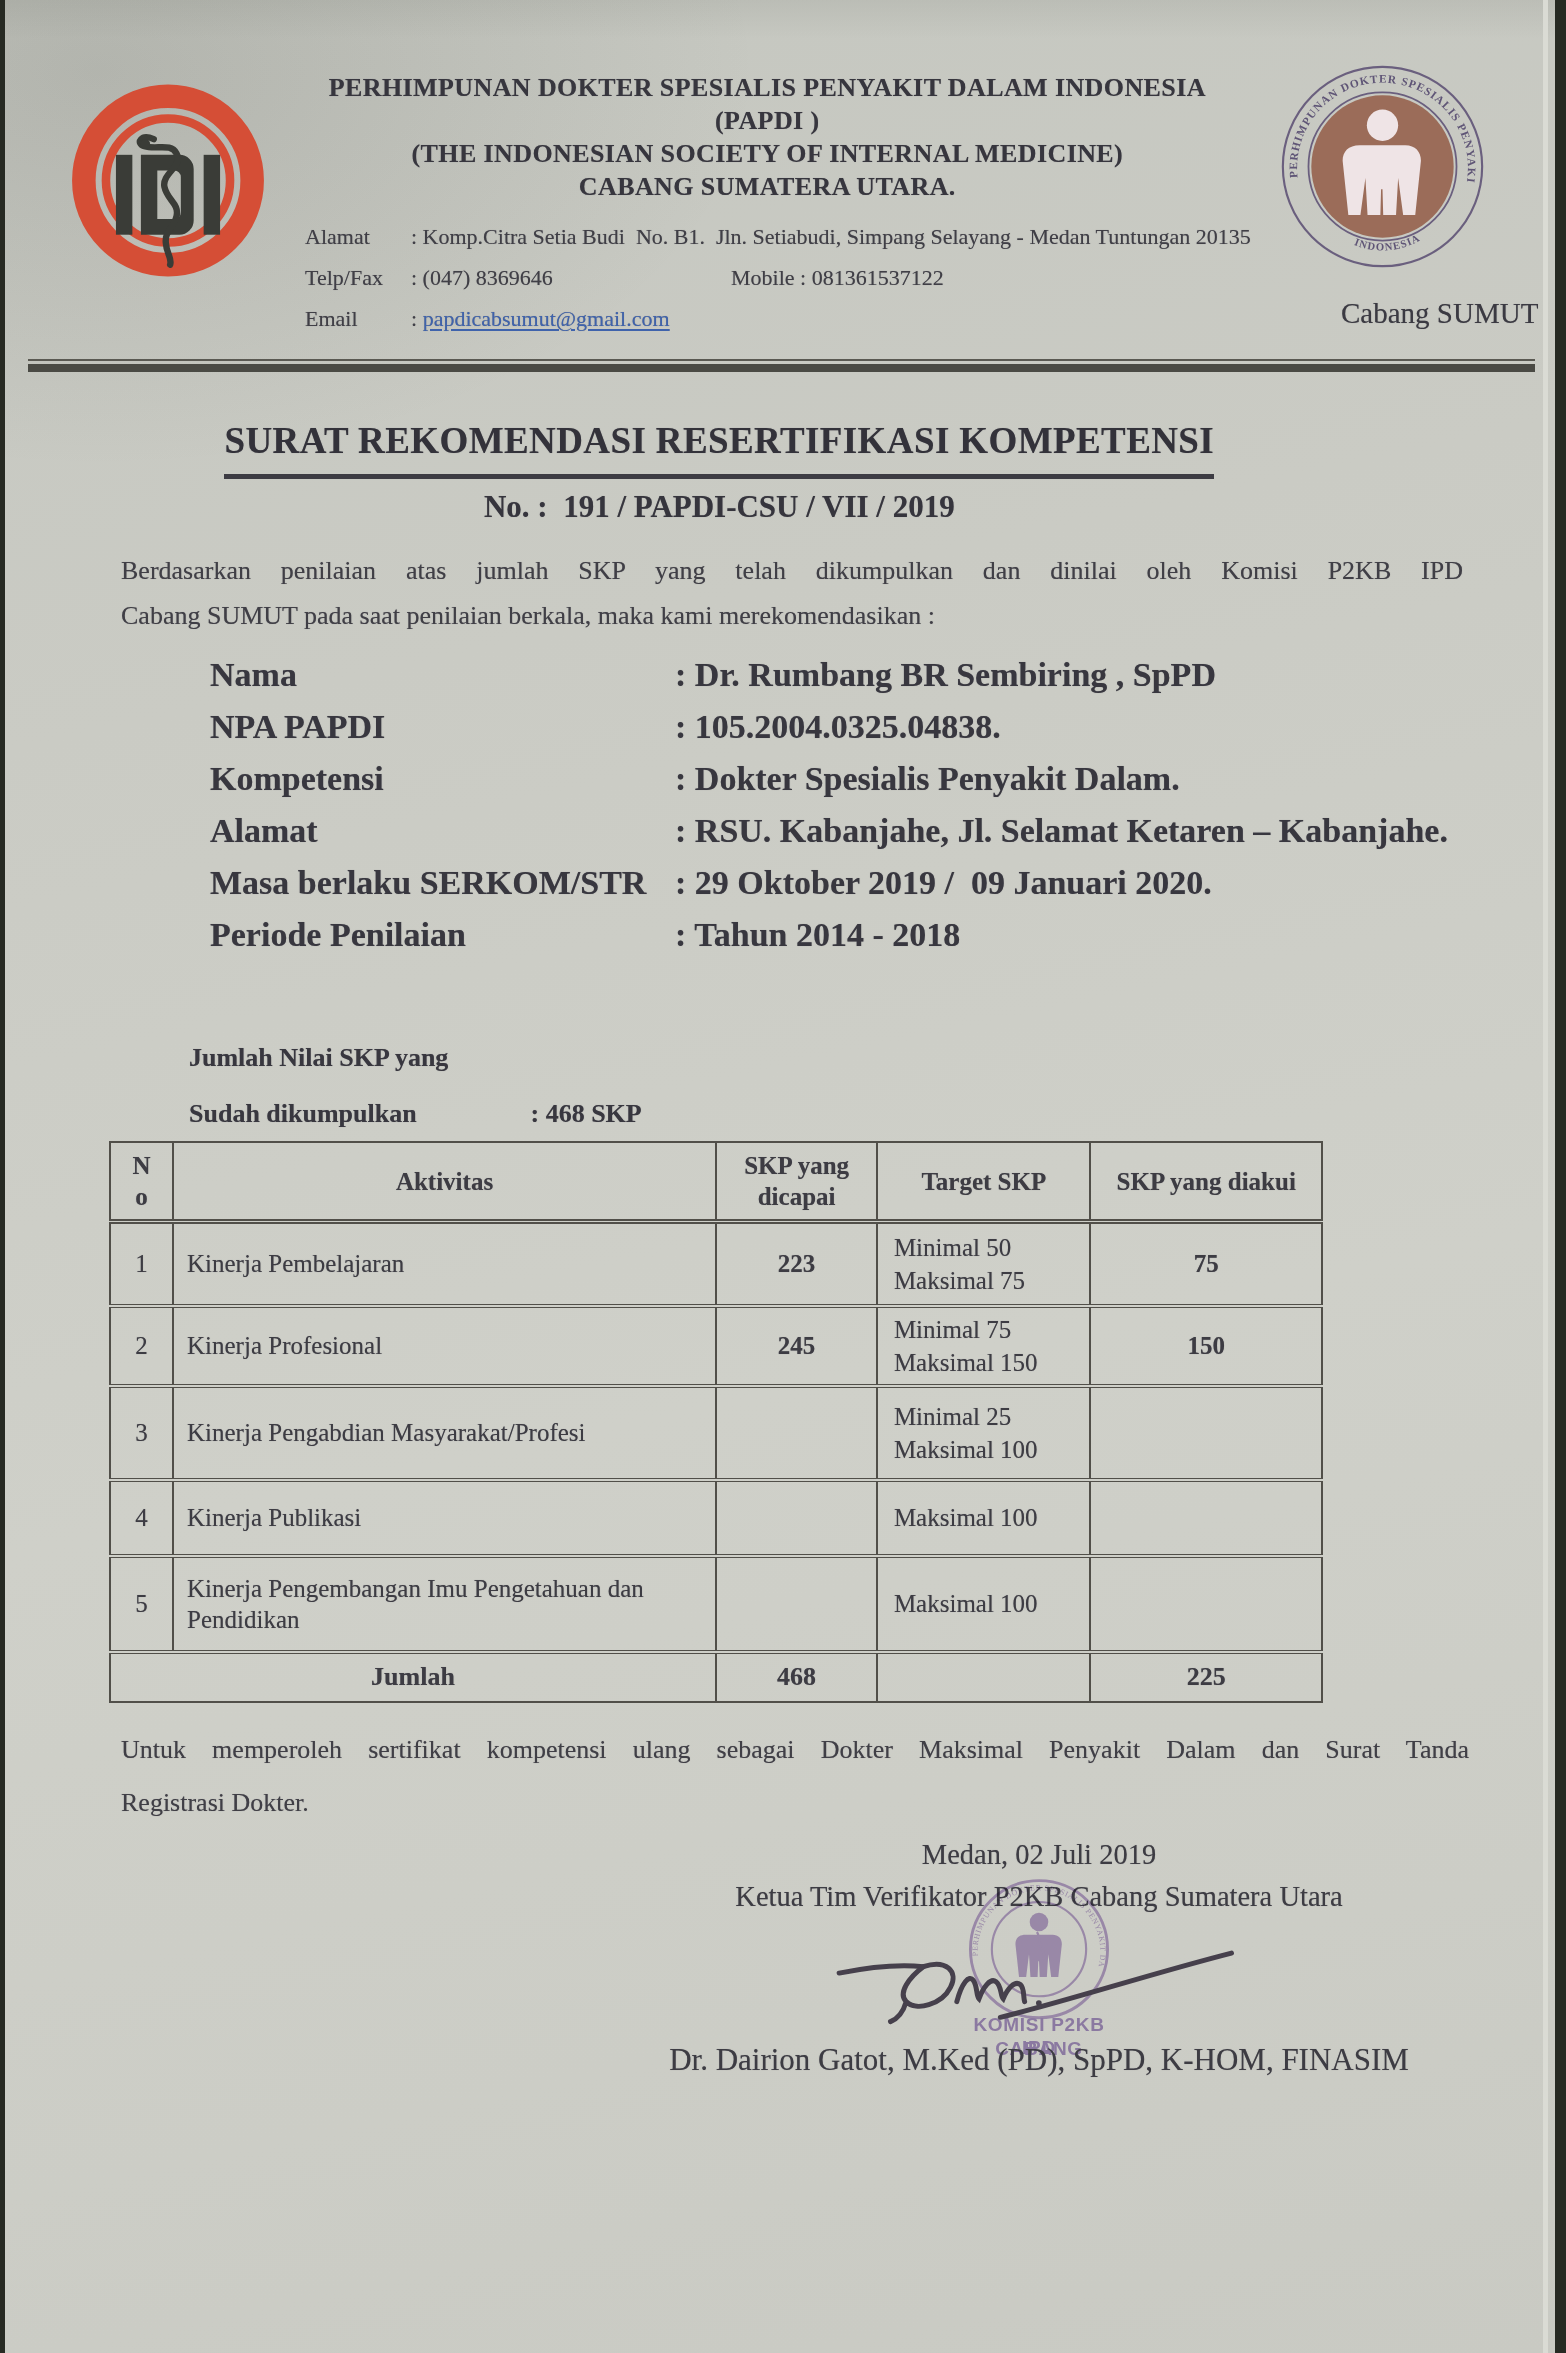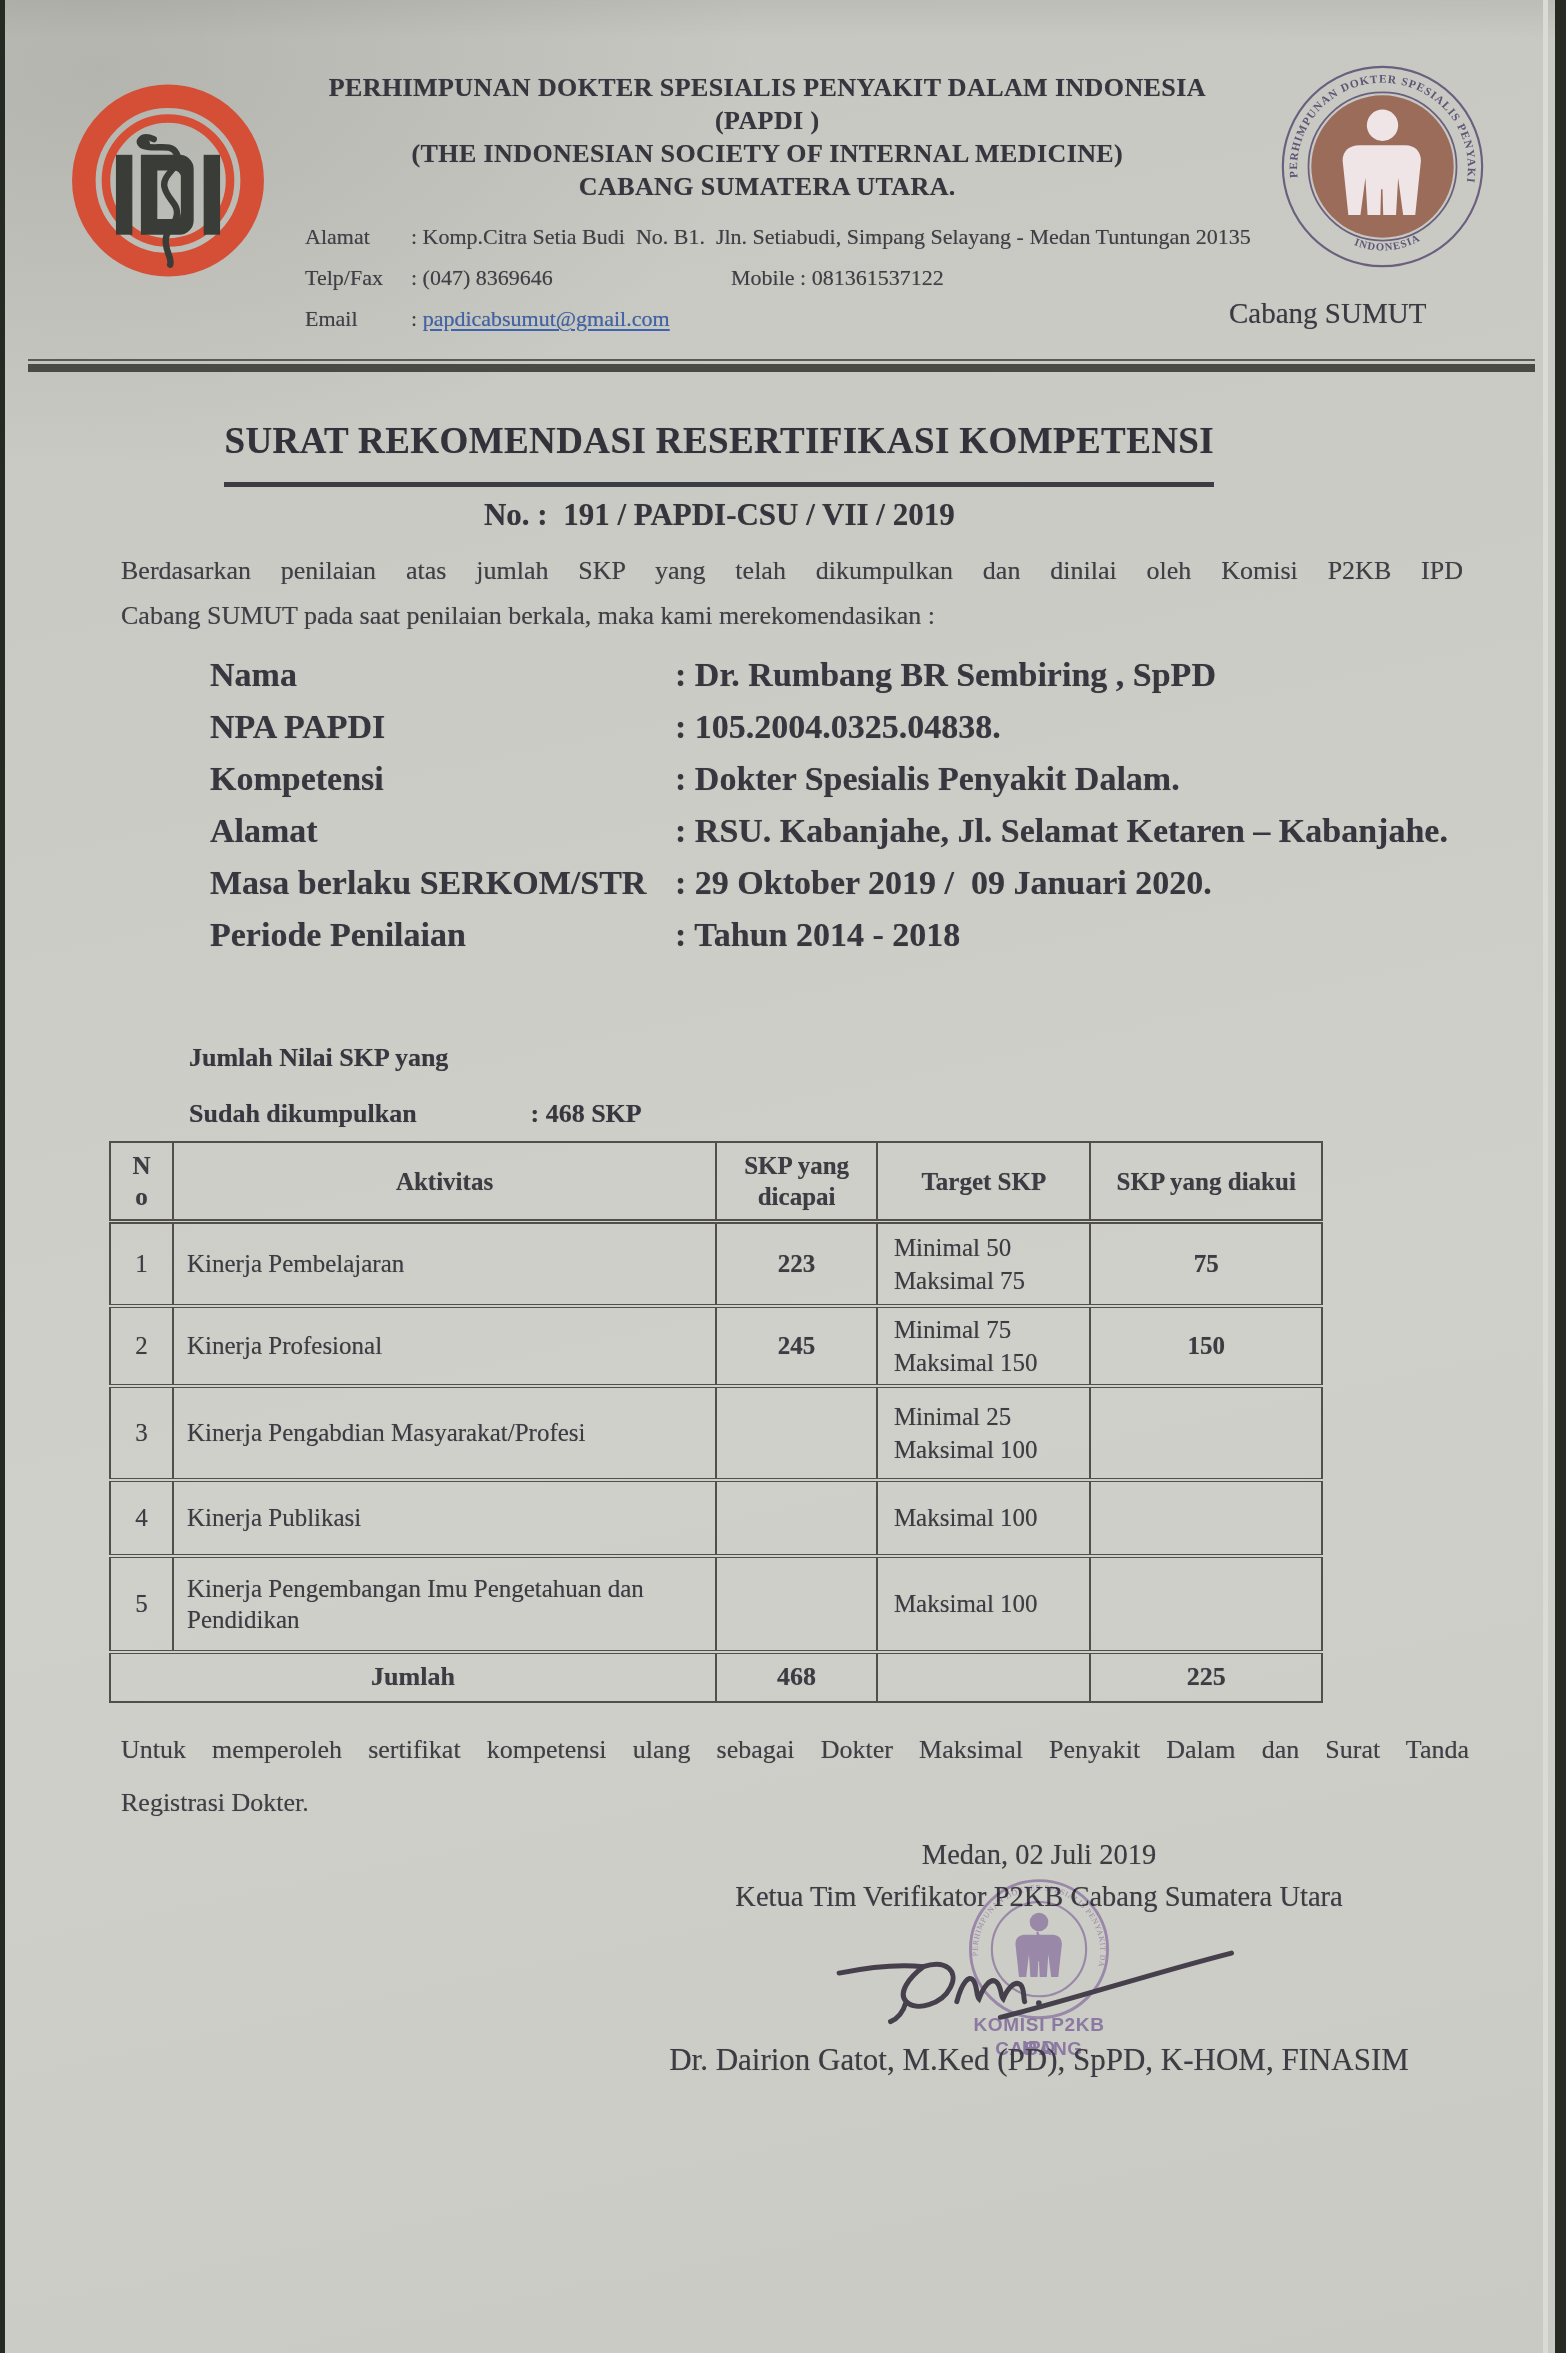--- a/index.html
+++ b/index.html
@@ -23,29 +23,29 @@
   
   .idi-logo{position:absolute;left:66px;top:82px;}
   .papdi-logo{position:absolute;left:1275px;top:64px;}
   .org-block{position:absolute;left:282px;right:307px;top:71px;text-align:center;
     font-weight:bold;font-size:26px;line-height:33px;letter-spacing:0.4px;color:#37363e;}
   .contact{position:absolute;left:300px;top:224px;font-size:22px;color:#403f46;}
   .contact .row{display:flex;margin-bottom:15px;}
   .contact .lab{display:inline-block;width:106px;}
   .contact .tval{display:inline-block;width:320px;}
   .email-link{color:#3f63ac;text-decoration:underline;text-underline-offset:2.9px;}
-  .branch{position:absolute;left:1224px;top:297px;font-size:29px;color:#3b3a42;}
+  .branch{position:absolute;left:1336px;top:297px;font-size:29px;color:#3b3a42;}
   .divider{position:absolute;left:23px;right:20px;top:359px;height:13px;
     border-top:2.9px solid #5a5952;
     background:linear-gradient(to bottom, transparent 0 2.9px, #4a4a44 2.9px 10.7px, transparent 10.7px);}
 
   
   .title-block{position:absolute;left:64px;right:185px;top:419px;text-align:center;}
   .title{display:inline-block;font-size:37px;font-weight:bold;color:#33323a;
-    letter-spacing:0.4px;padding-bottom:20px;border-bottom:5px solid #3d3c43;}
+    letter-spacing:0.4px;padding-bottom:12px;border-bottom:5px solid #3d3c43;}
   .no-line{margin-top:10px;font-size:31px;font-weight:bold;color:#36353d;}
 
   
   .intro{position:absolute;left:116px;width:1342px;top:548px;font-size:26px;line-height:45px;color:#403f46;}
   .jline{text-align:justify;text-align-last:justify;}
 
   
   .fields{position:absolute;left:205px;top:656px;font-size:34px;font-weight:bold;color:#38373f;}
   .field-row{display:flex;height:52px;align-items:flex-start;}
   .field-row .flab{display:inline-block;width:465px;flex:none;}

